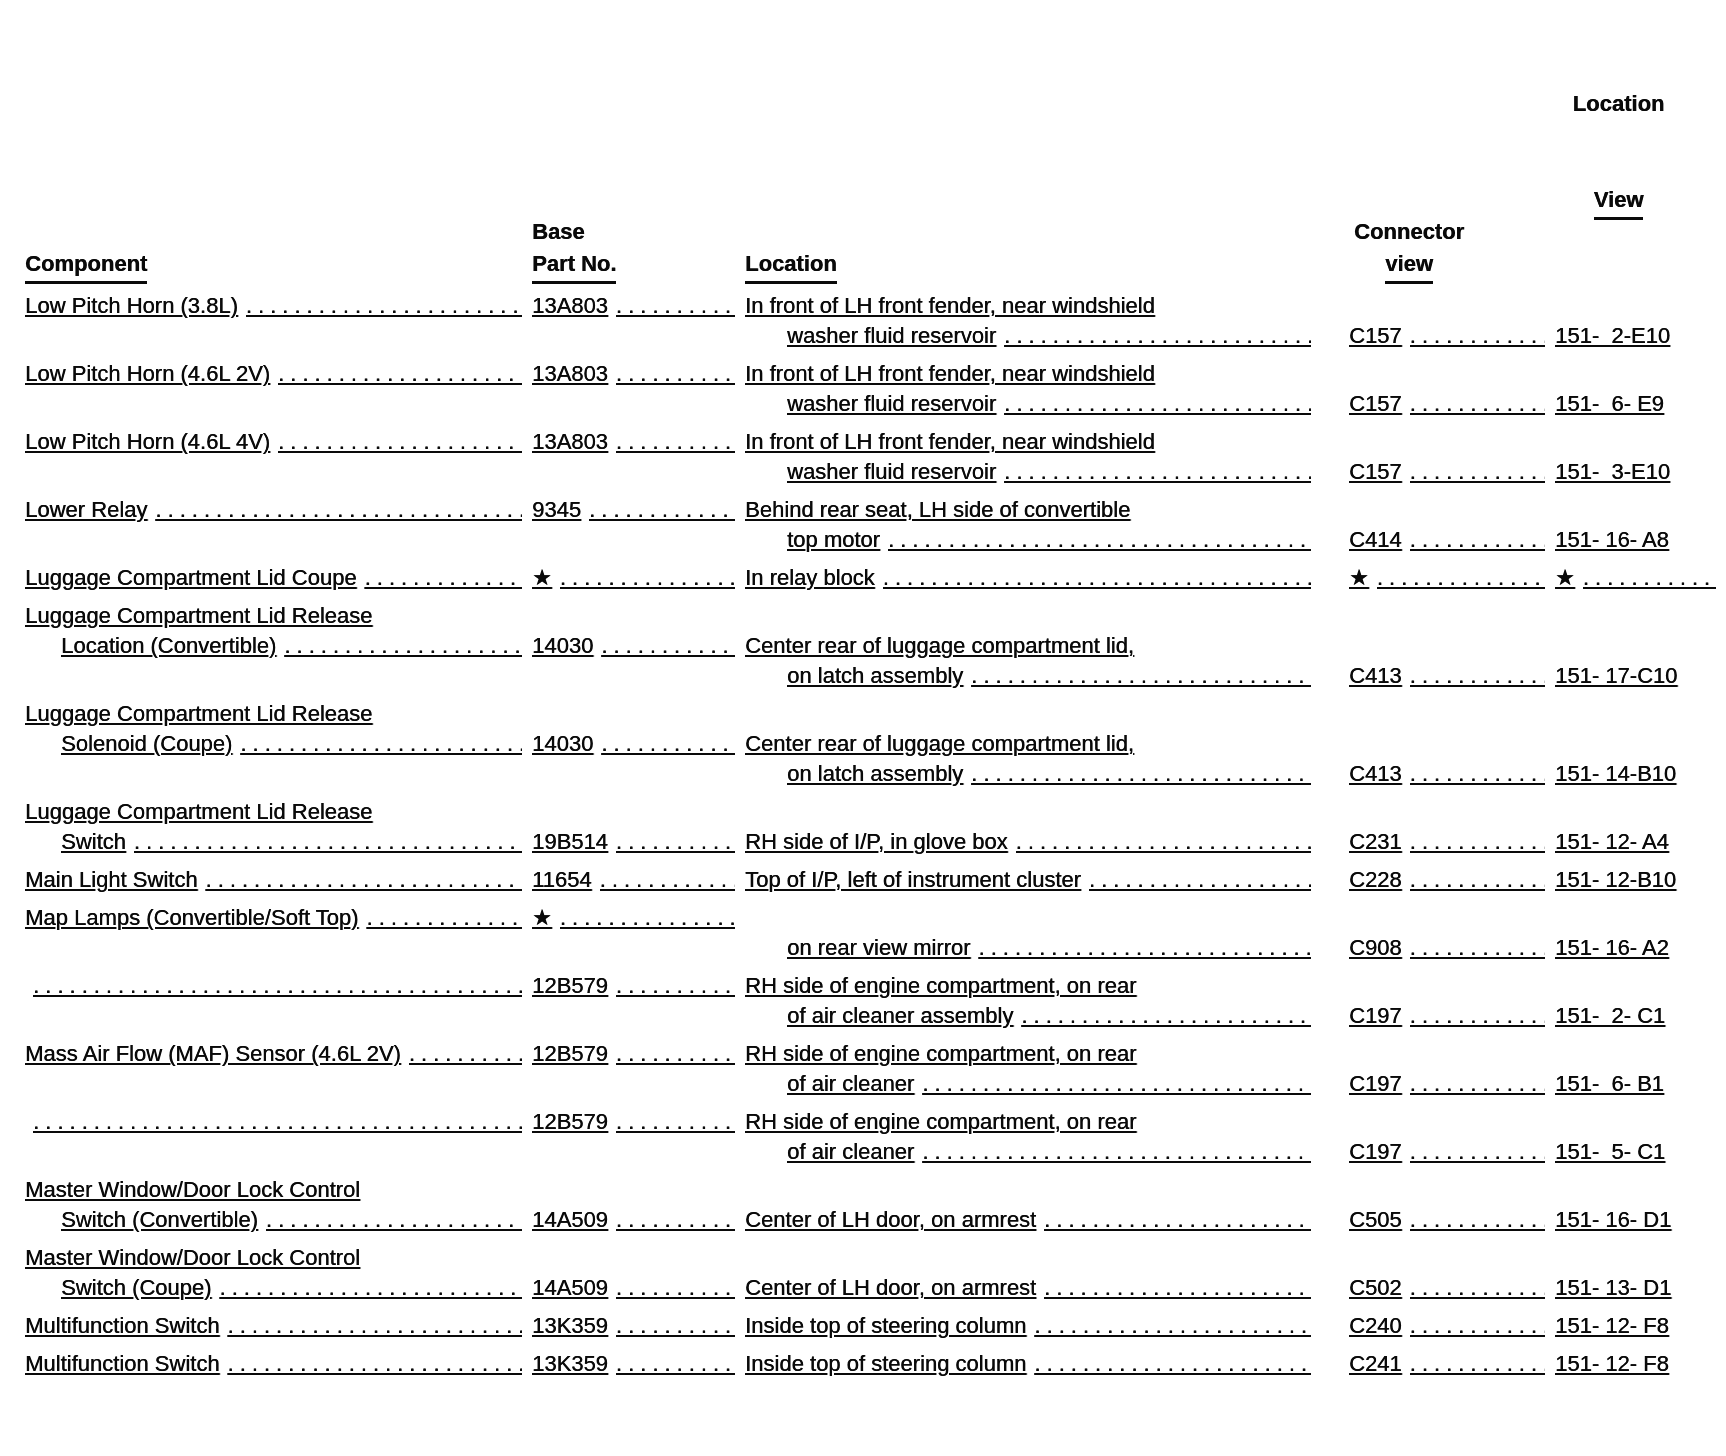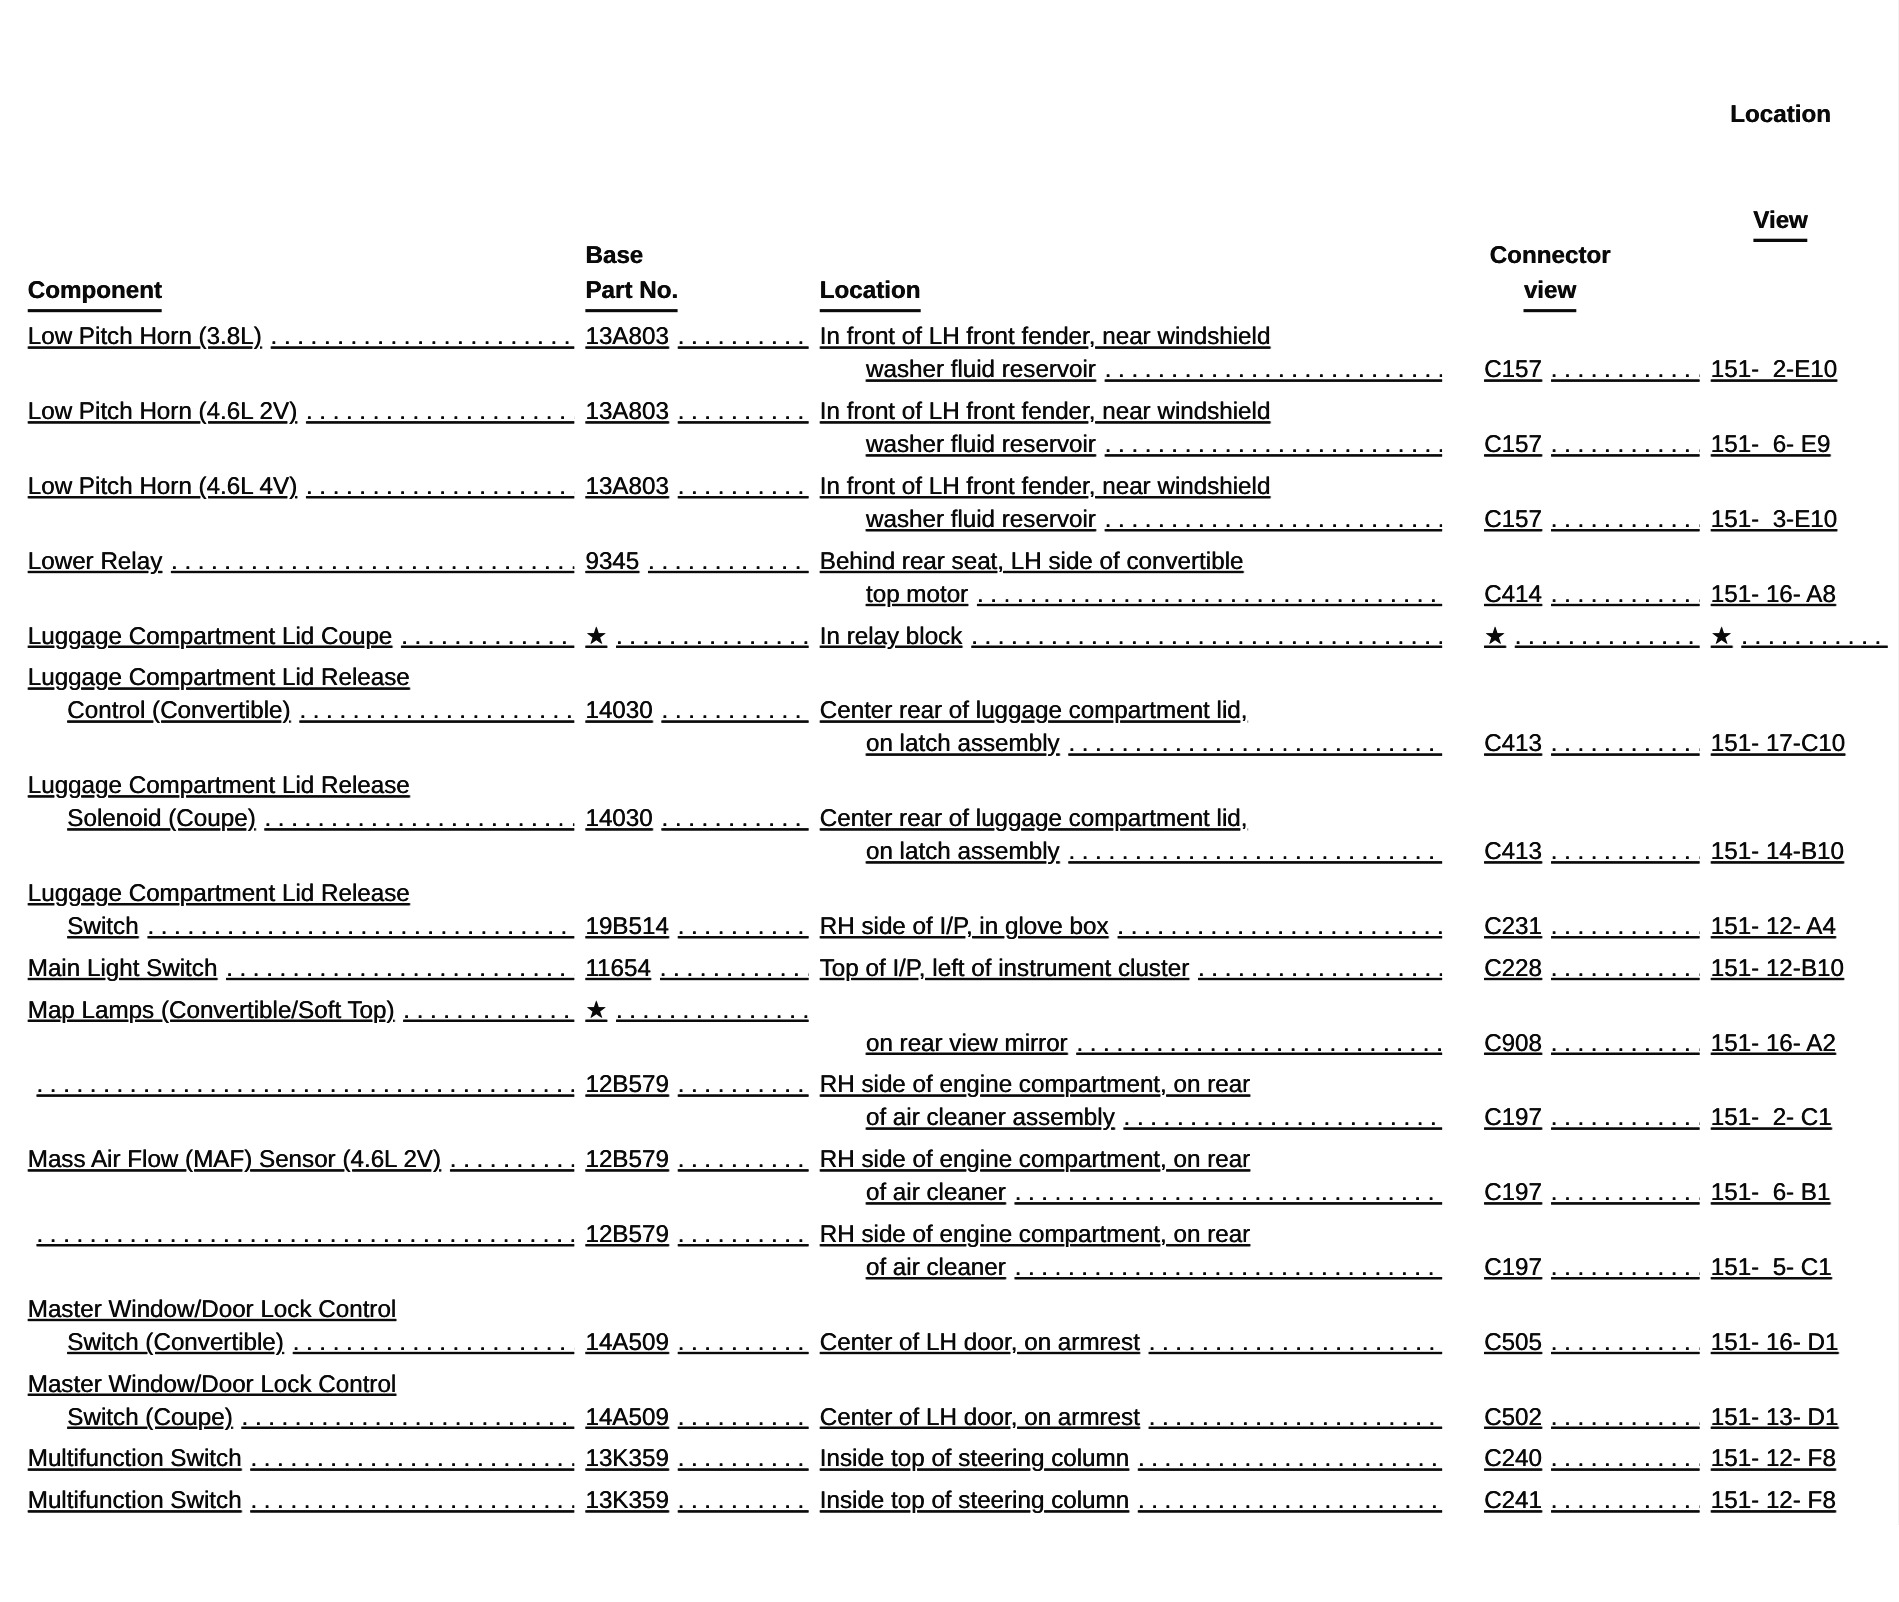--- a/index.html
+++ b/index.html
@@ -194,21 +194,21 @@
           </div>
         </div>
         <div class="row">
           <div class="line">
             <div class="cell comp">
               <span class="t">Luggage Compartment Lid Release</span>
             </div>
           </div>
           <div class="line">
             <div class="cell comp">
-              <span class="t indent">Control (Convertible)</span>
+              <span class="t indent">Location (Convertible)</span>
               <span class="leader">............................................................................................................................................</span>
             </div>
             <div class="cell part">
               <span class="t">14030</span>
               <span class="leader">............................................................................................................................................</span>
             </div>
             <div class="cell loc">
               <span class="t">Center rear of luggage compartment lid,</span>
             </div>
           </div>

